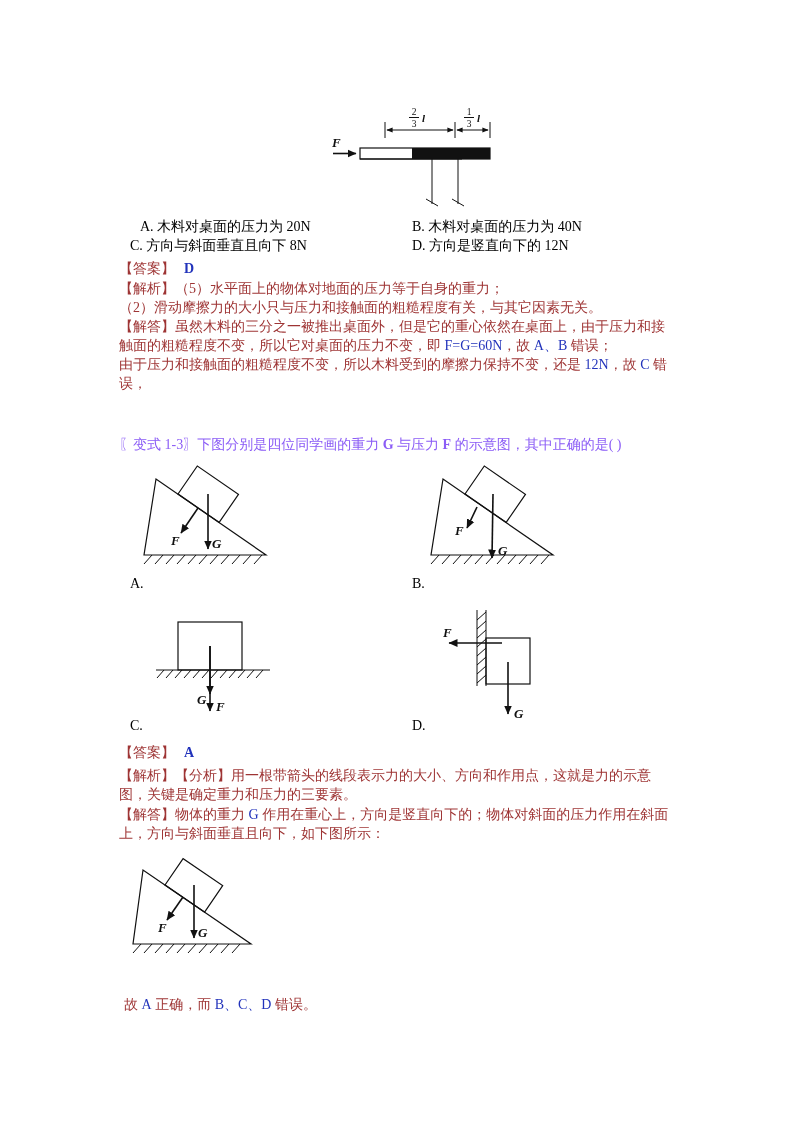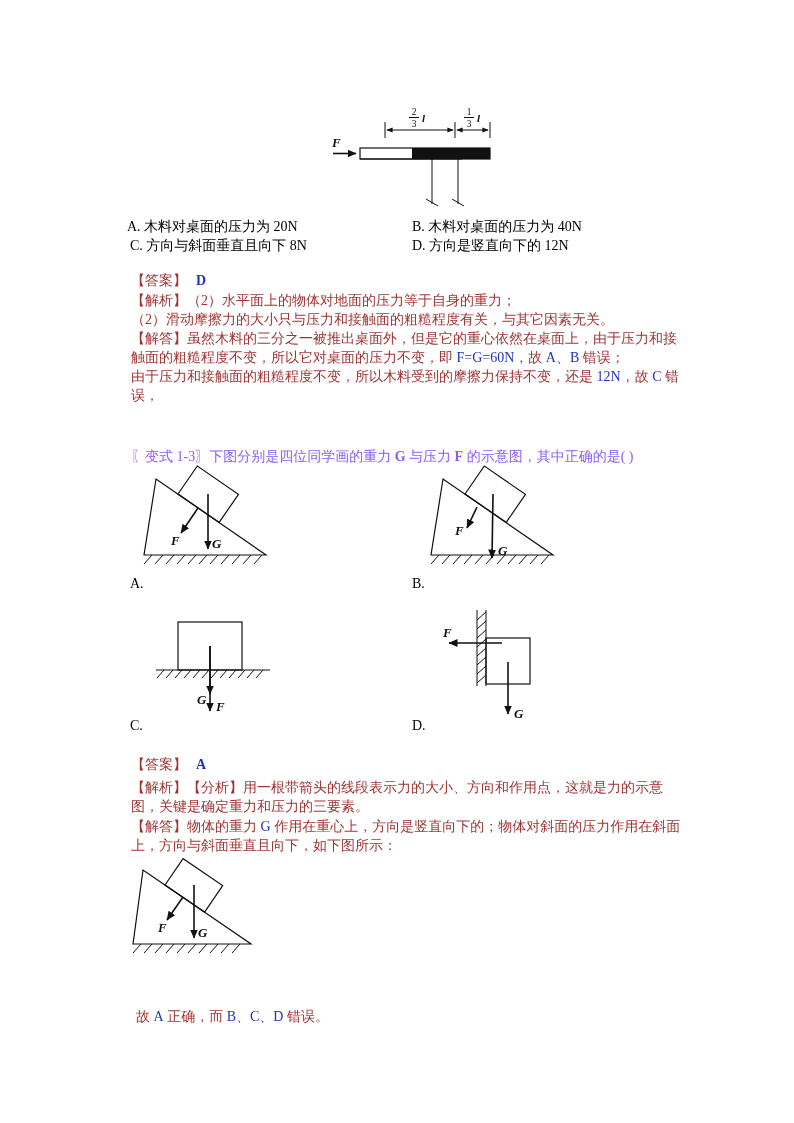--- a/index.html
+++ b/index.html
@@ -1,20 +1,20 @@
 <!DOCTYPE html>
 <html style="--red: #9e3434; --blue: #2233bb; --black: #1a1a1a;"><head>
 <meta charset="utf-8">
 <style>
   :root { --red:#9e3434; --blue:#2233bb; --black:#1a1a1a; }
   html,body{margin:0;padding:0;background:#fff;}
   .page{position:relative;width:794px;height:1123px;background:#ffffff;overflow:hidden;
         font-family:"Liberation Serif","DejaVu Serif",serif;font-size:14px;color:var(--black);}
   .abs{position:absolute;}
-  p{margin:16px;}
+  p{margin:4px;}
   .para{line-height:19px;}
   .red{color:var(--red);}
   .em{color:var(--blue);font-family:Liberation Serif, serif;}
   .ans-val{color:var(--blue);font-weight:bold;margin-left:9px;}
   .bvar{font-weight:bold;}
   .opt{position:absolute;color:#000;}
   .figlabel{position:absolute;color:#000;}
   svg.fig{position:absolute;overflow:visible;}
   .ln{stroke:#111;fill:none;stroke-width:1.2;}
   .thin{stroke:#111;fill:none;stroke-width:1;}
@@ -56,28 +56,28 @@
     <rect class="ln" x="30" y="42" width="130" height="11" fill="#fff"></rect>
     <rect x="82" y="42" width="78" height="11" fill="#111"></rect>
     <text class="flabel" x="2" y="41">F</text>
     <line class="arrow" x1="3" y1="47.5" x2="26" y2="47.5" marker-end="url(#ah)"></line>
     <line class="thin" x1="30" y1="53" x2="132" y2="53"></line>
     <line class="thin" x1="102" y1="53" x2="102" y2="98"></line>
     <line class="thin" x1="128" y1="53" x2="128" y2="98"></line>
     <path class="thin" d="M96,93 l12,7 M122,93 l12,7"></path>
   </svg>
 
-  <span class="opt" style="left:127px;top:218px">A. 木料对桌面的压力为 20N</span>
+  <span class="opt" style="left:140px;top:218px">A. 木料对桌面的压力为 20N</span>
   <span class="opt" style="left:412px;top:218px">B. 木料对桌面的压力为 40N</span>
   <span class="opt" style="left:130px;top:237px">C. 方向与斜面垂直且向下 8N</span>
   <span class="opt" style="left:412px;top:237px">D. 方向是竖直向下的 12N</span>
 
   <p class="abs red" style="left:115px;top:256px"><span>【答案】</span><span class="ans-val">D</span></p>
 
-  <p class="abs red" style="left:115px;top:276px">【解析】（2）水平面上的物体对地面的压力等于自身的重力；</p>
+  <p class="abs red" style="left:115px;top:276px">【解析】（5）水平面上的物体对地面的压力等于自身的重力；</p>
   <p class="abs red" style="left:115px;top:295px">（2）滑动摩擦力的大小只与压力和接触面的粗糙程度有关，与其它因素无关。</p>
 
   <p class="abs red para" style="left:115px;top:313px;width:556px"><span>【解答】虽然木料的三分之一被推出桌面外，但是它的重心依然在桌面上，由于压力和接触面的粗糙程度不变，所以它对桌面的压力不变，即 </span><span class="em">F=G=60N</span><span>，故 </span><span class="em">A、B</span><span> 错误；</span></p>
 
   <p class="abs red para" style="left:115px;top:351px;width:556px"><span>由于压力和接触面的粗糙程度不变，所以木料受到的摩擦力保持不变，还是 </span><span class="em">12N</span><span>，故 </span><span class="em">C</span><span> 错误，</span></p>
 
   <p class="abs" style="left:115px;top:432px;color:#8b5cf6"><span>〖变式 1-3〗下图分别是四位同学画的重力 </span><span class="bvar">G</span><span> 与压力 </span><span class="bvar">F</span><span> 的示意图，其中正确的是(  )</span></p>
 
   <svg class="fig" style="left:138px;top:465px" width="135" height="108" viewBox="0 0 135 108">
     <path class="ln" d="M18,14 L6,90 L128,90 Z"></path>

